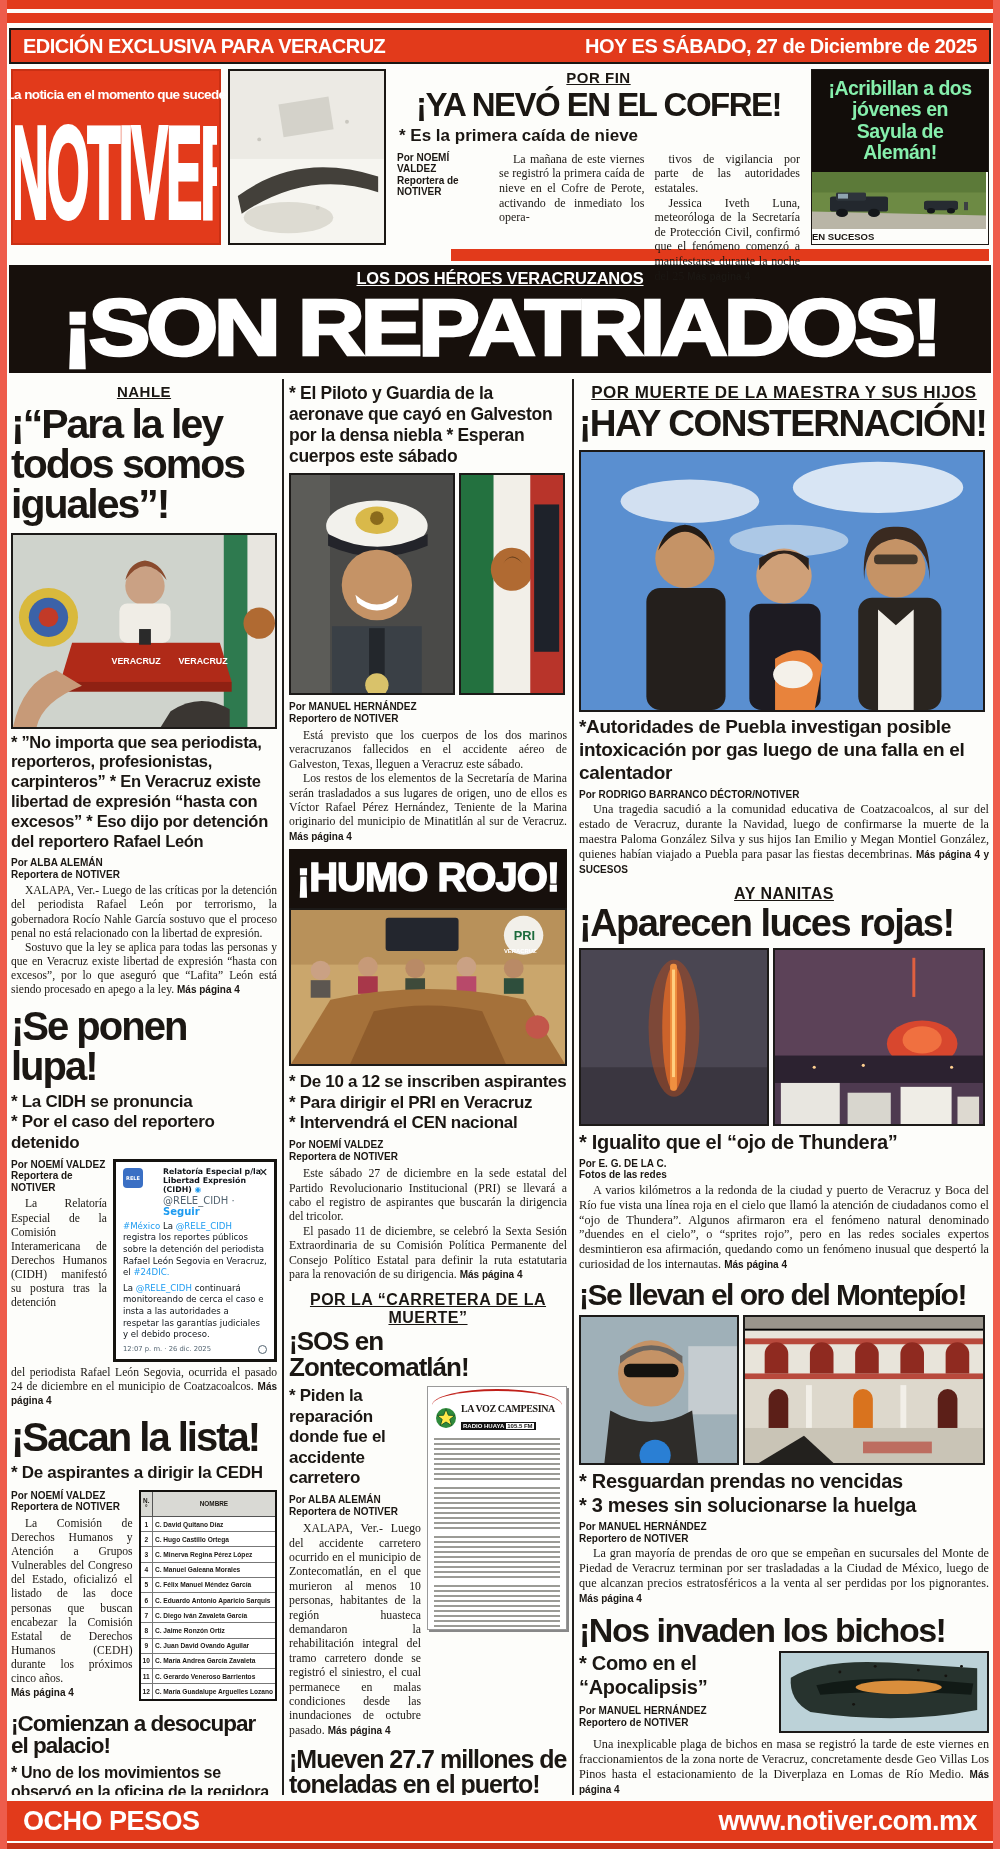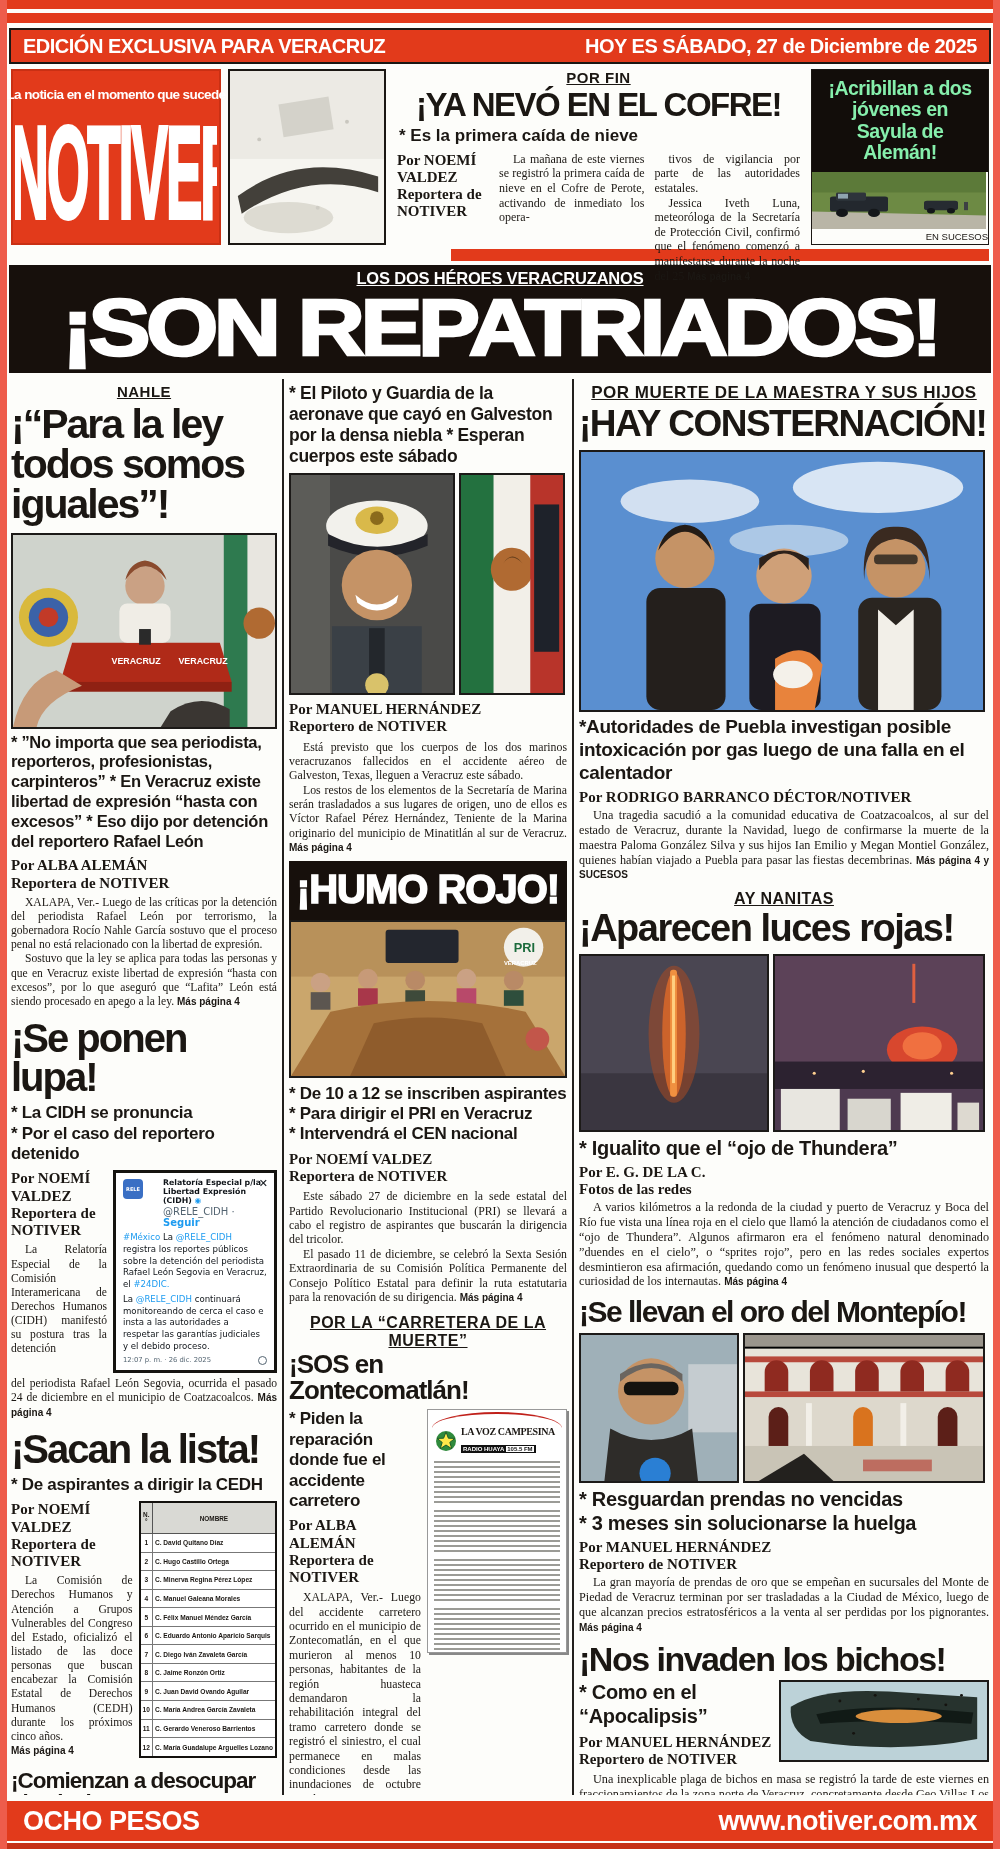--- a/index.html
+++ b/index.html
@@ -36,30 +36,30 @@
     display:inline-block;color:#fff;font-weight:bold;font-size:52px;line-height:1;
     letter-spacing:-2px;transform:scale(1.05,2.55);transform-origin:50% 0;
     -webkit-text-stroke:1.5px #fff;
   }
   .snowph{width:158px;border:2px solid var(--ink);box-sizing:border-box;background:#e9e9e4;}
   .cofre{flex:1;min-width:0;padding:0 4px;}
   .kick{font-weight:bold;text-align:center;font-size:15px;text-decoration:underline;letter-spacing:.5px;}
   .cofre .hl{font-weight:bold;font-size:33px;text-align:center;letter-spacing:-1.5px;line-height:1.02;margin:2px 0 4px;}
   .cofre .sub{font-weight:bold;font-size:17px;margin:0 0 6px 2px;}
   .cofre-flow{display:flex;gap:10px;}
-  .byl{font-weight:bold;font-size:15px;line-height:1.15;font-family:Liberation Serif, serif;}
+  .byl{font-weight:bold;font-size:10px;line-height:1.15;}
   .serif{font-family:"Liberation Serif","DejaVu Serif",serif;font-size:12px;line-height:1.22;text-align:justify;}
   .serif p{margin:0;text-indent:14px;}
   .more{font-family:"Liberation Sans",sans-serif;font-weight:bold;font-size:10px;}
   .cofre-c{flex:1;min-width:0;}
   .sayula{width:178px;display:flex;flex-direction:column;border:1px solid var(--ink);box-sizing:border-box;}
   .sayula .blk{background:#120d0a;color:#86efac;font-weight:bold;font-size:19.5px;text-align:center;
     line-height:1.1;padding:8px 16px;letter-spacing:-.5px;flex:0 0 auto;}
   .sayula svg{display:block;}
-  .sayula .cap{font-weight:normal;font-size:9.5px;text-align:right;padding:2px 0;}
+  .sayula .cap{font-weight:bold;font-size:9.5px;text-align:left;padding:2px 0;}
   .redstrip{height:12px;background:var(--red);margin:4px 4px 4px 444px;}
   
   .lead{background:#17100c;margin:0 2px;text-align:center;padding:4px 16px 10px;height:108px;box-sizing:border-box;}
   .lead .k{color:#fff;font-weight:bold;font-size:16.5px;text-decoration:underline;letter-spacing:-.2px;}
   .lead .h{margin-top:2px;height:70px;}
   .lead .h span{
     display:inline-block;color:#fff;font-weight:bold;font-size:62px;line-height:.95;
     letter-spacing:-3px;white-space:nowrap;transform:scale(1.5,1.3);transform-origin:50% 0;
     -webkit-text-stroke:2px #fff;
   }

